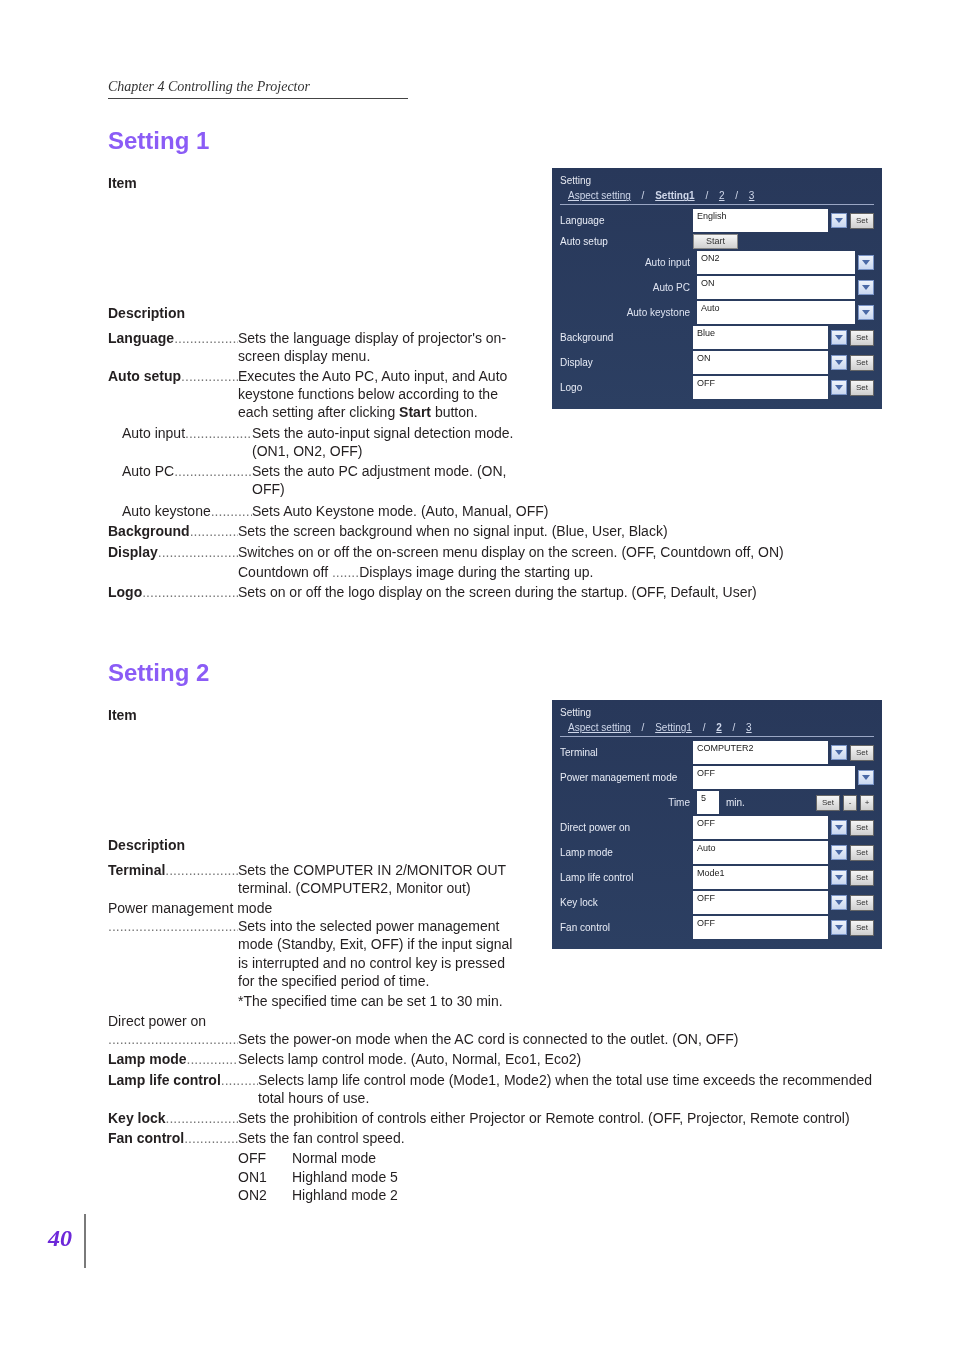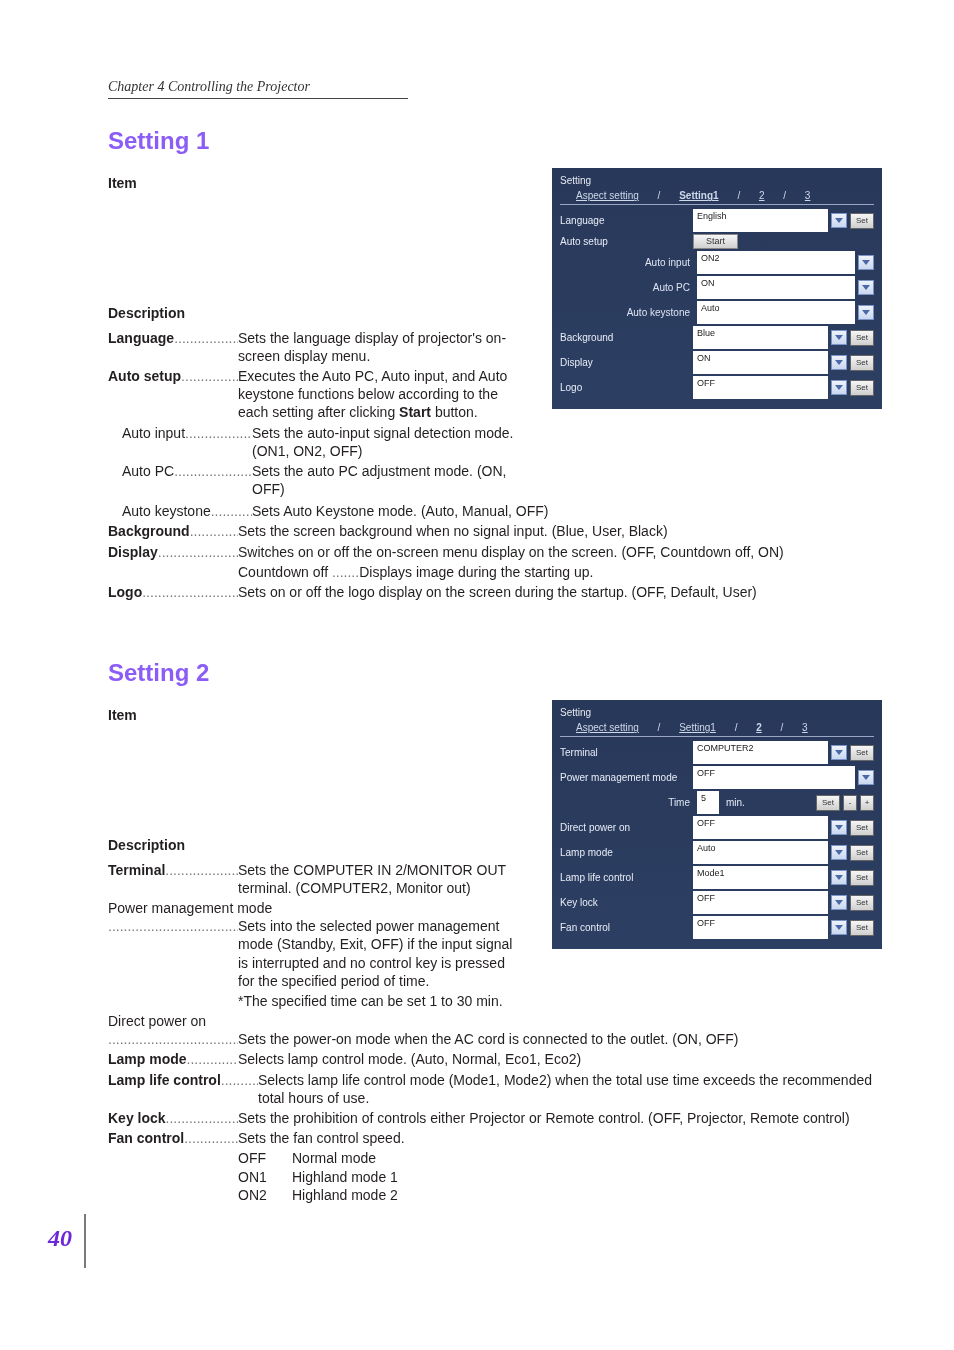--- a/index.html
+++ b/index.html
@@ -97,21 +97,21 @@
     font-size: 10px;
     margin-bottom: 2px;
   }
   .panel .tabs {
     color: #cfd7ea;
     font-size: 10px;
     margin-bottom: 4px;
     border-bottom: 1px solid #9aa6c4;
     padding-bottom: 2px;
   }
-  .panel .tabs span { text-decoration: underline; margin: 0 16px; }
+  .panel .tabs span { text-decoration: underline; margin: 0 8px; }
   .panel .tabs span.active { font-weight: 700; }
 
   .prow {
     display: flex;
     align-items: center;
     margin: 2px 0;
     gap: 3px;
   }
   .prow .plabel {
     flex: 0 0 130px;
@@ -494,21 +494,21 @@
         </div>
       <div class="desc">Sets the fan control speed.</div>
     </div>
     <div class="subfoot">
       <div class="mono-col">
           <div class="m1">OFF</div>
           <div>Normal mode</div>
         </div>
       <div class="mono-col">
           <div class="m1">ON1</div>
-          <div>Highland mode 1</div>
+          <div>Highland mode 5</div>
         </div>
       <div class="mono-col">
           <div class="m1">ON2</div>
           <div>Highland mode 2</div>
         </div>
     </div>
   </div>
 
   <div class="pagenum">40</div>
   <div class="pagenum-bar"></div>

